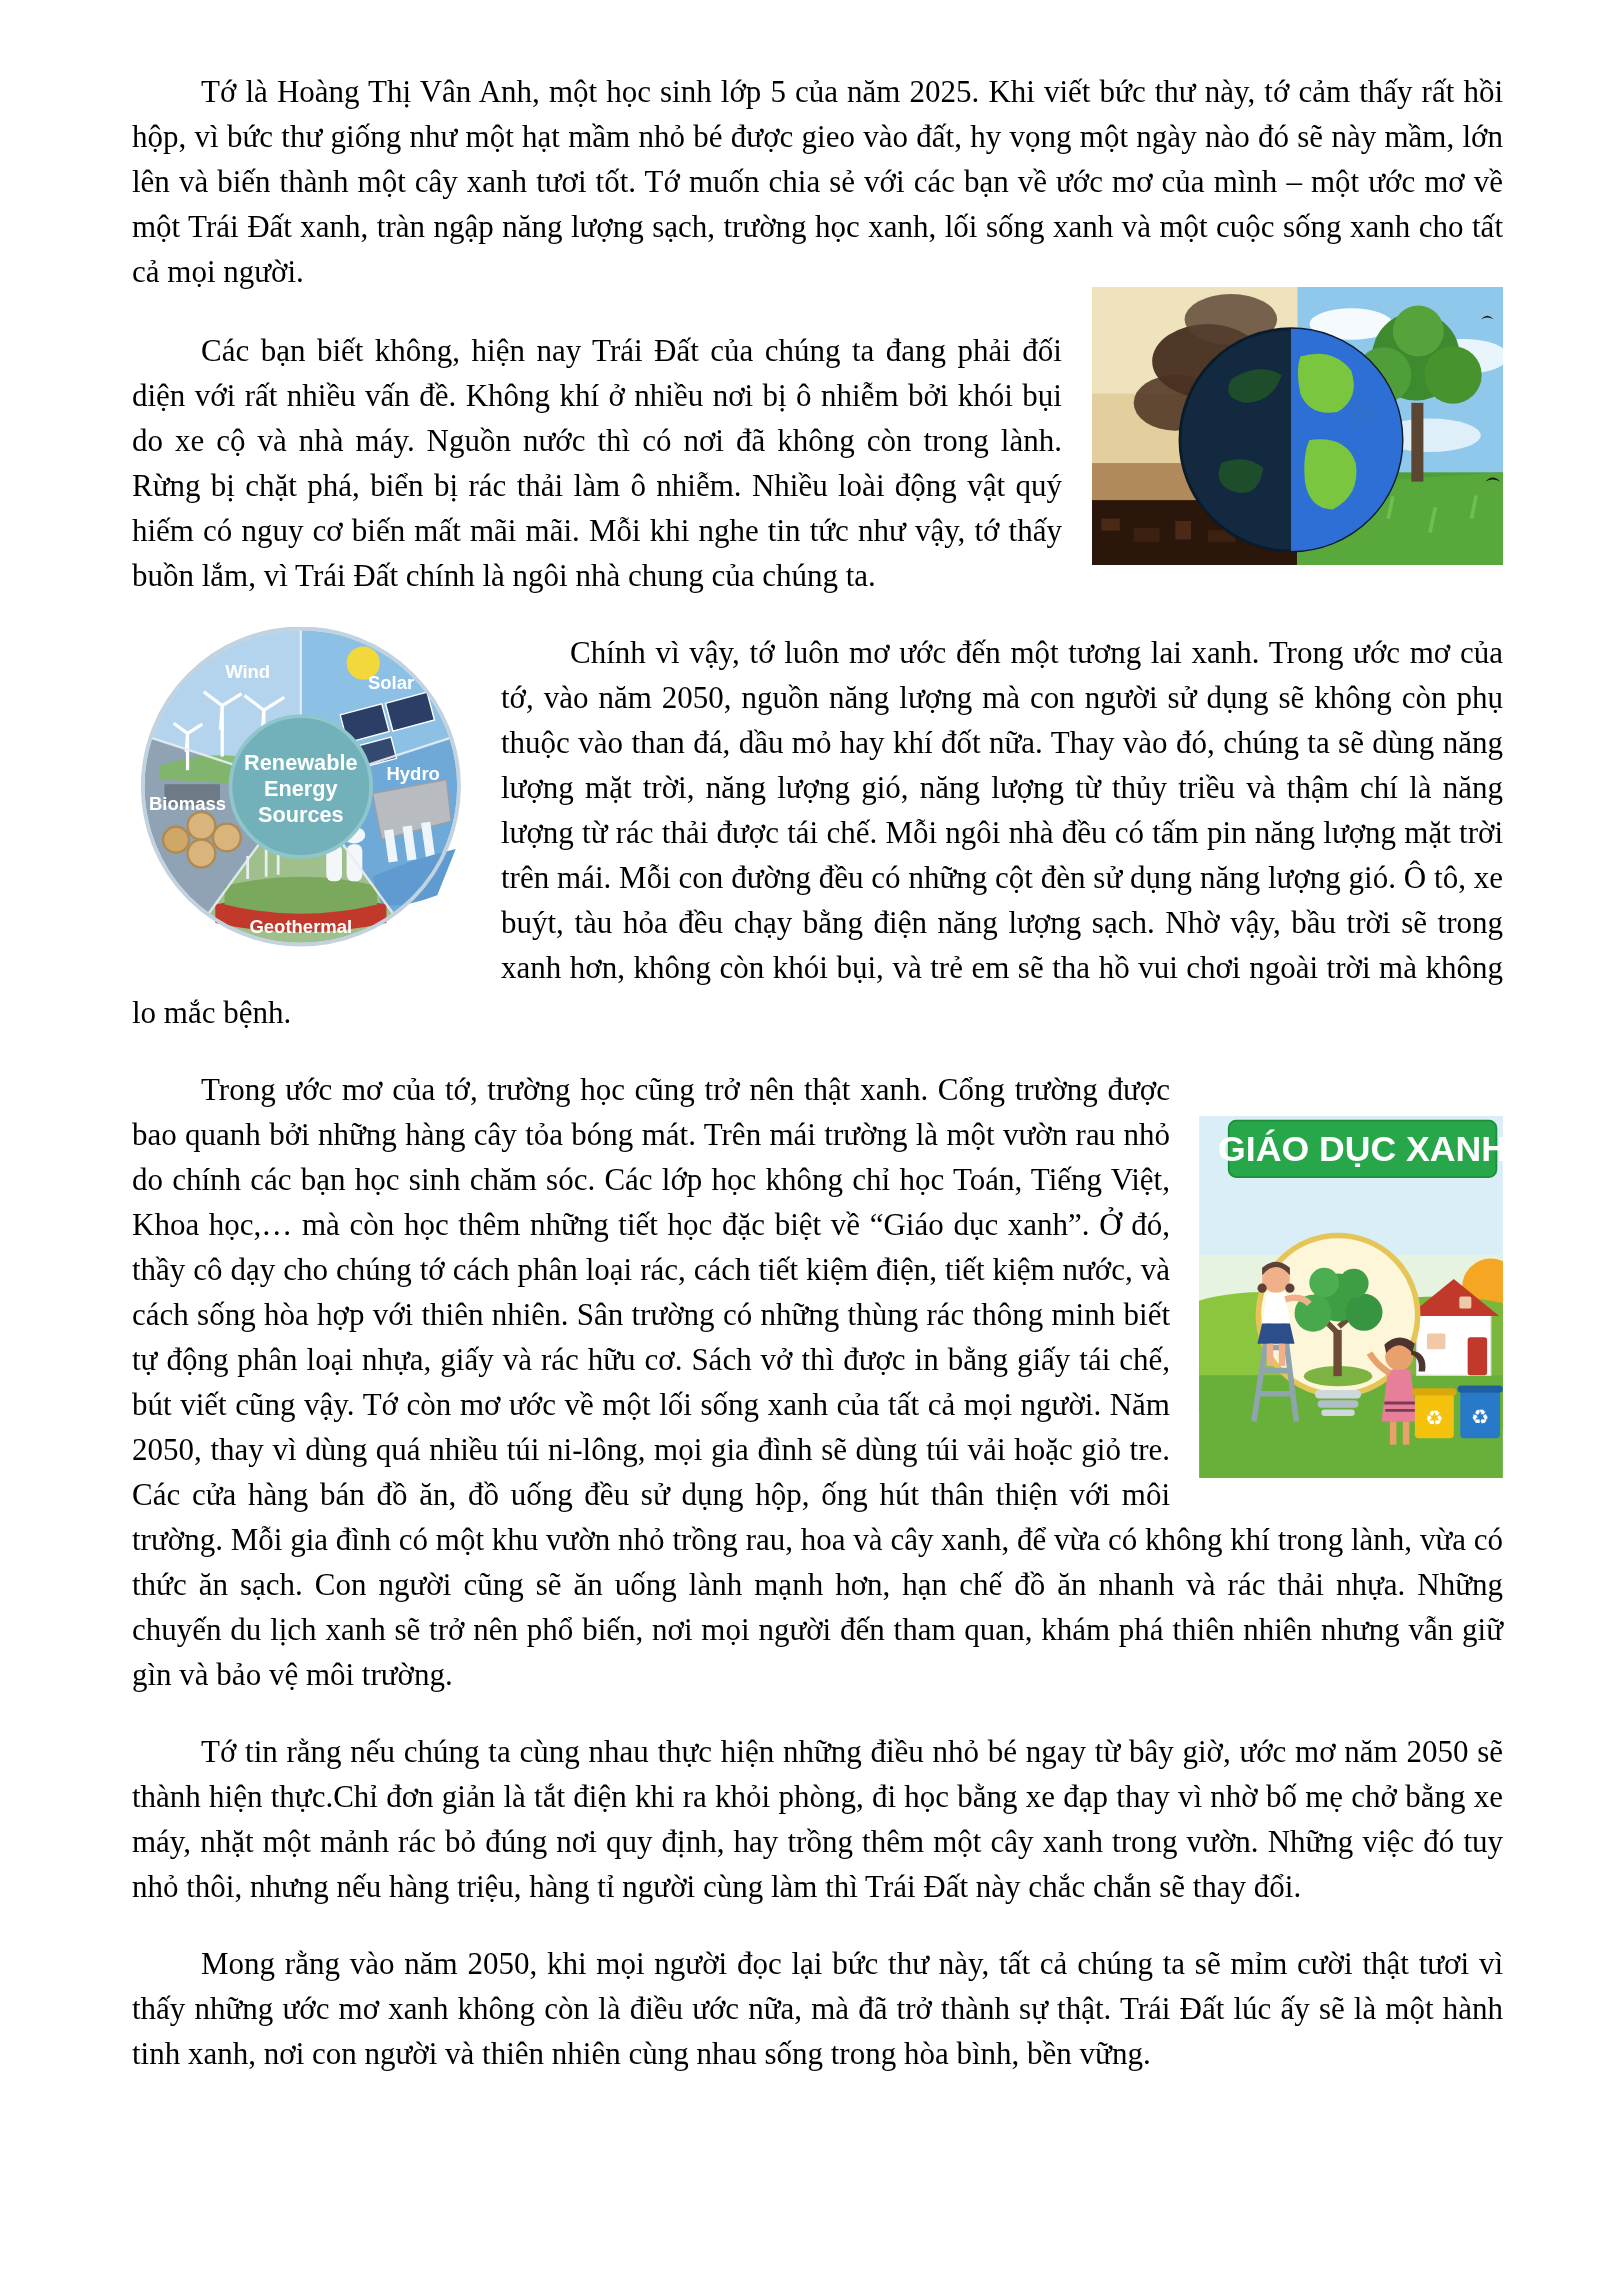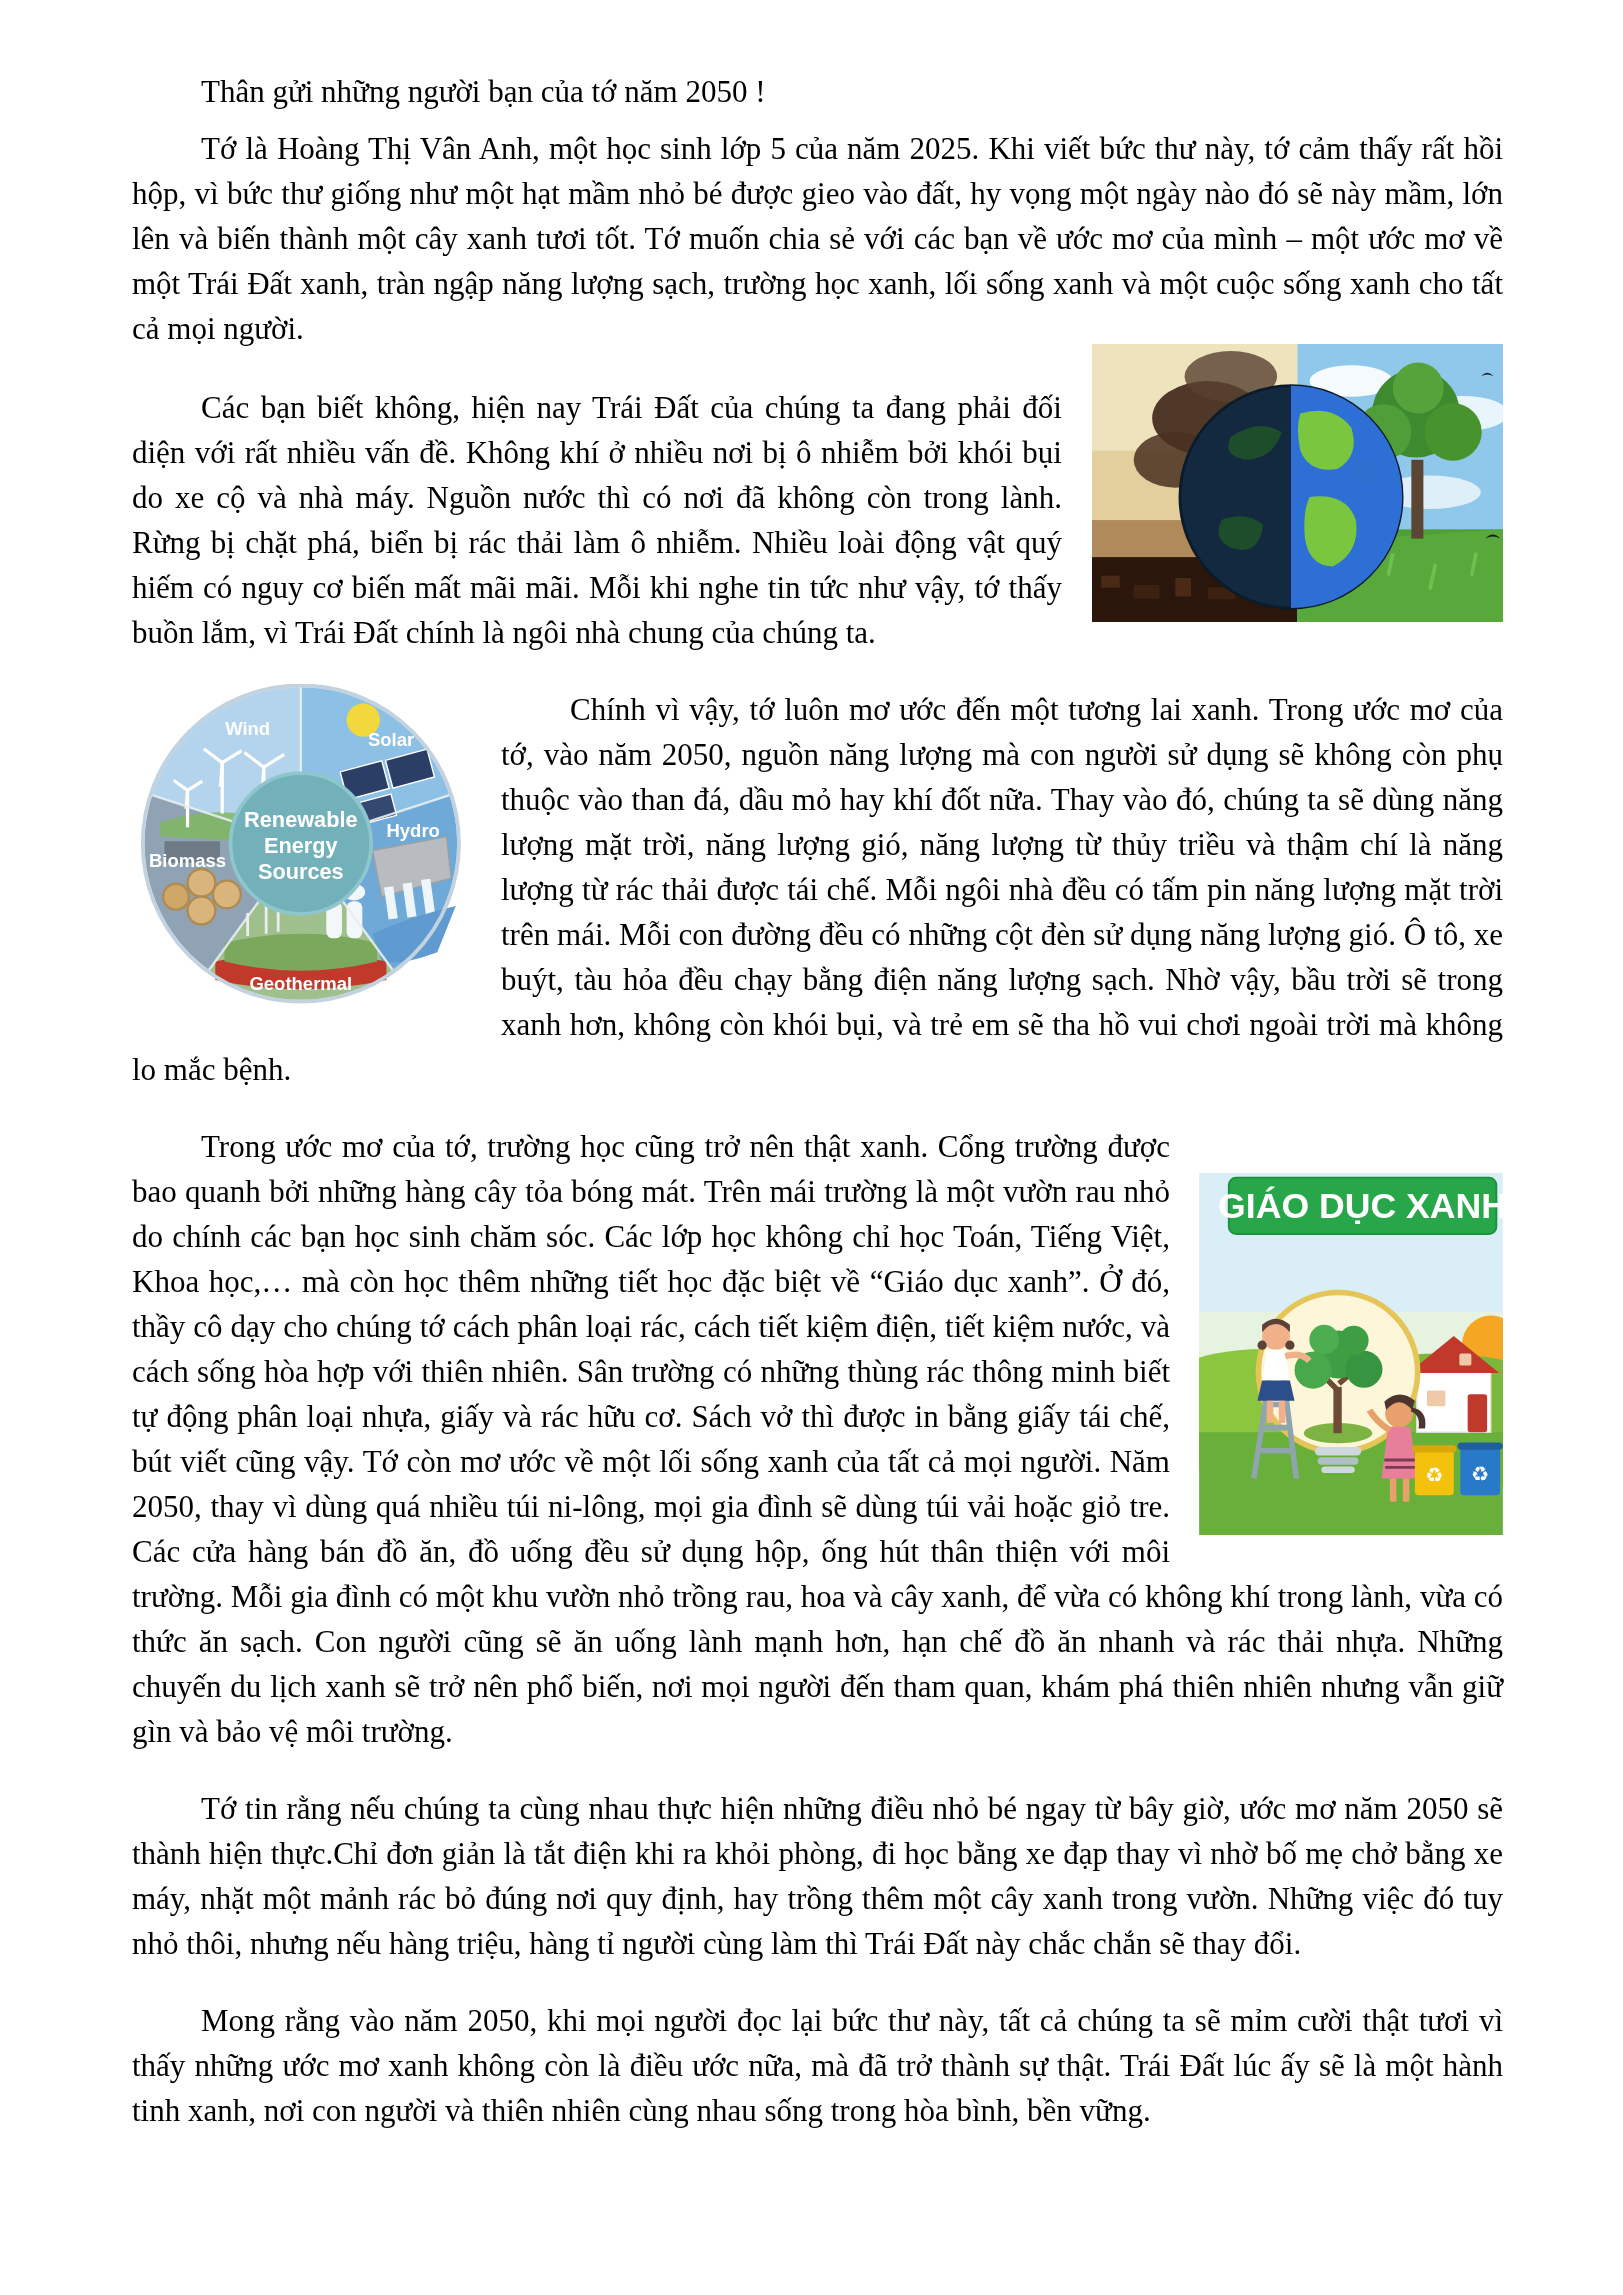--- a/index.html
+++ b/index.html
@@ -26,21 +26,20 @@
   .float-edu{float:right;width:304px;height:362px;margin:49px 0 18.5px 29px;}
   .float-earth svg,.float-renew svg,.float-edu svg{display:block;width:100%;height:100%;}
   .clearfix::after{content:"";display:table;clear:both;}
 </style>
 </head>
 <body>
 
 <div class="page">
 
 
-  <p class="body-par p1">Thân gửi những người bạn của tớ năm 2050 !</p>
 
   <p class="body-par p2">Tớ là Hoàng Thị Vân Anh, một học sinh lớp 5 của năm 2025. Khi viết bức thư này, tớ cảm thấy rất hồi hộp, vì bức thư giống như một hạt mầm nhỏ bé được gieo vào đất, hy vọng một ngày nào đó sẽ này mầm, lớn lên và biến thành một cây xanh tươi tốt. Tớ muốn chia sẻ với các bạn về ước mơ của mình – một ước mơ về một Trái Đất xanh, tràn ngập năng lượng sạch, trường học xanh, lối sống xanh và một cuộc sống xanh cho tất cả mọi người.</p>
 
   <p class="body-par clearfix">
     <span class="float-earth">
         <svg viewBox="0 0 888 600" preserveAspectRatio="none">
       <rect x="0" y="0" width="444" height="600" fill="#e3cf9e"></rect>
       <rect x="0" y="0" width="444" height="230" fill="#efe3bd"></rect>
       <rect x="0" y="380" width="444" height="220" fill="#b08a5a"></rect>
       <rect x="0" y="460" width="444" height="140" fill="#2a160b"></rect>

